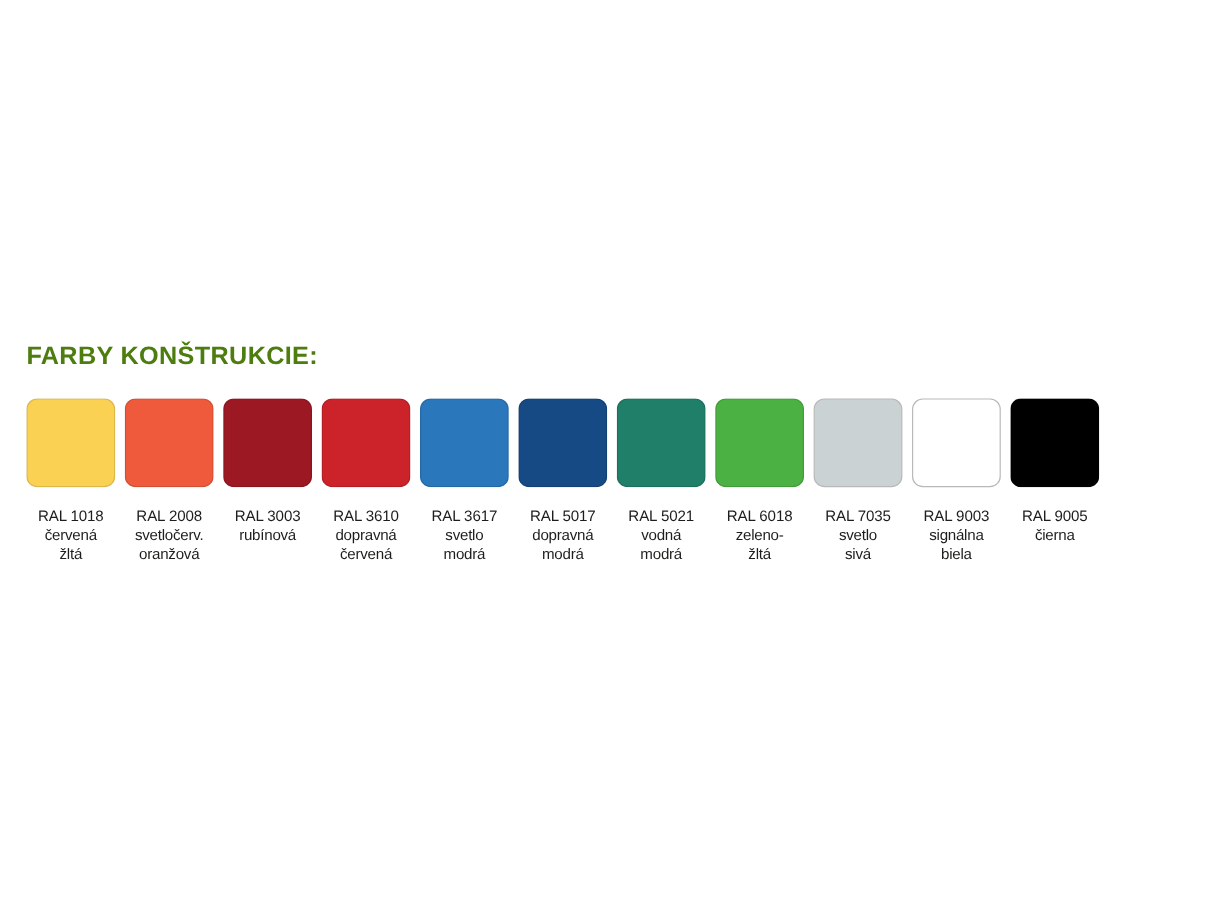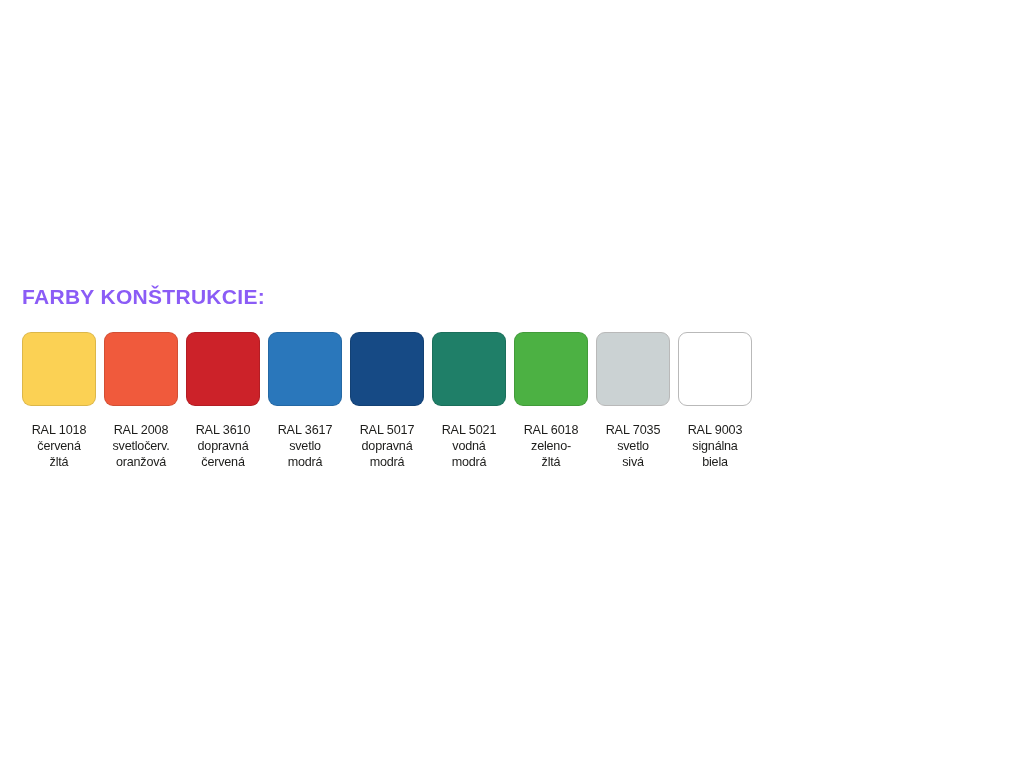--- a/index.html
+++ b/index.html
@@ -27,21 +27,21 @@
     left: 22px;
     top: 286px;
     width: 980px;
   }
 
   .palette-title {
     font-family: "Liberation Sans", sans-serif;
     font-size: 21px;
     font-weight: bold;
     letter-spacing: 0.3px;
-    color: #8b5cf6;
+    color: #4d7c0f;
     line-height: 1;
     margin: 0 0 25px 0;
     white-space: nowrap;
   }
 
   .swatch-row {
     display: flex;
     flex-direction: row;
     align-items: flex-start;
     gap: 8px;
@@ -112,20 +112,30 @@
           <div class="swatch-chip" style="background-color: rgb(240, 90, 60);"></div>
           <div class="swatch-labels">
             <div class="swatch-code">RAL 2008</div>
             <div class="swatch-name">
               <span>svetločerv.</span>
               <span>oranžová</span>
             </div>
           </div>
         </div>
         <div class="swatch-cell">
+          <div class="swatch-chip" style="background-color: rgb(156, 24, 35);"></div>
+          <div class="swatch-labels">
+            <div class="swatch-code">RAL 3003</div>
+            <div class="swatch-name">
+              <span>rubínová</span>
+              <span></span>
+            </div>
+          </div>
+        </div>
+        <div class="swatch-cell">
           <div class="swatch-chip" style="background-color: rgb(204, 34, 41);"></div>
           <div class="swatch-labels">
             <div class="swatch-code">RAL 3610</div>
             <div class="swatch-name">
               <span>dopravná</span>
               <span>červená</span>
             </div>
           </div>
         </div>
         <div class="swatch-cell">
@@ -178,18 +188,28 @@
             </div>
           </div>
         </div>
         <div class="swatch-cell">
           <div class="swatch-chip has-light-fill" style="background-color: rgb(255, 255, 255);"></div>
           <div class="swatch-labels">
             <div class="swatch-code">RAL 9003</div>
             <div class="swatch-name">
               <span>signálna</span>
               <span>biela</span>
+            </div>
+          </div>
+        </div>
+        <div class="swatch-cell">
+          <div class="swatch-chip" style="background-color: rgb(0, 0, 0);"></div>
+          <div class="swatch-labels">
+            <div class="swatch-code">RAL 9005</div>
+            <div class="swatch-name">
+              <span>čierna</span>
+              <span></span>
             </div>
           </div>
         </div>
       </div>
   </section>
 </div>
 
 </body></html>

